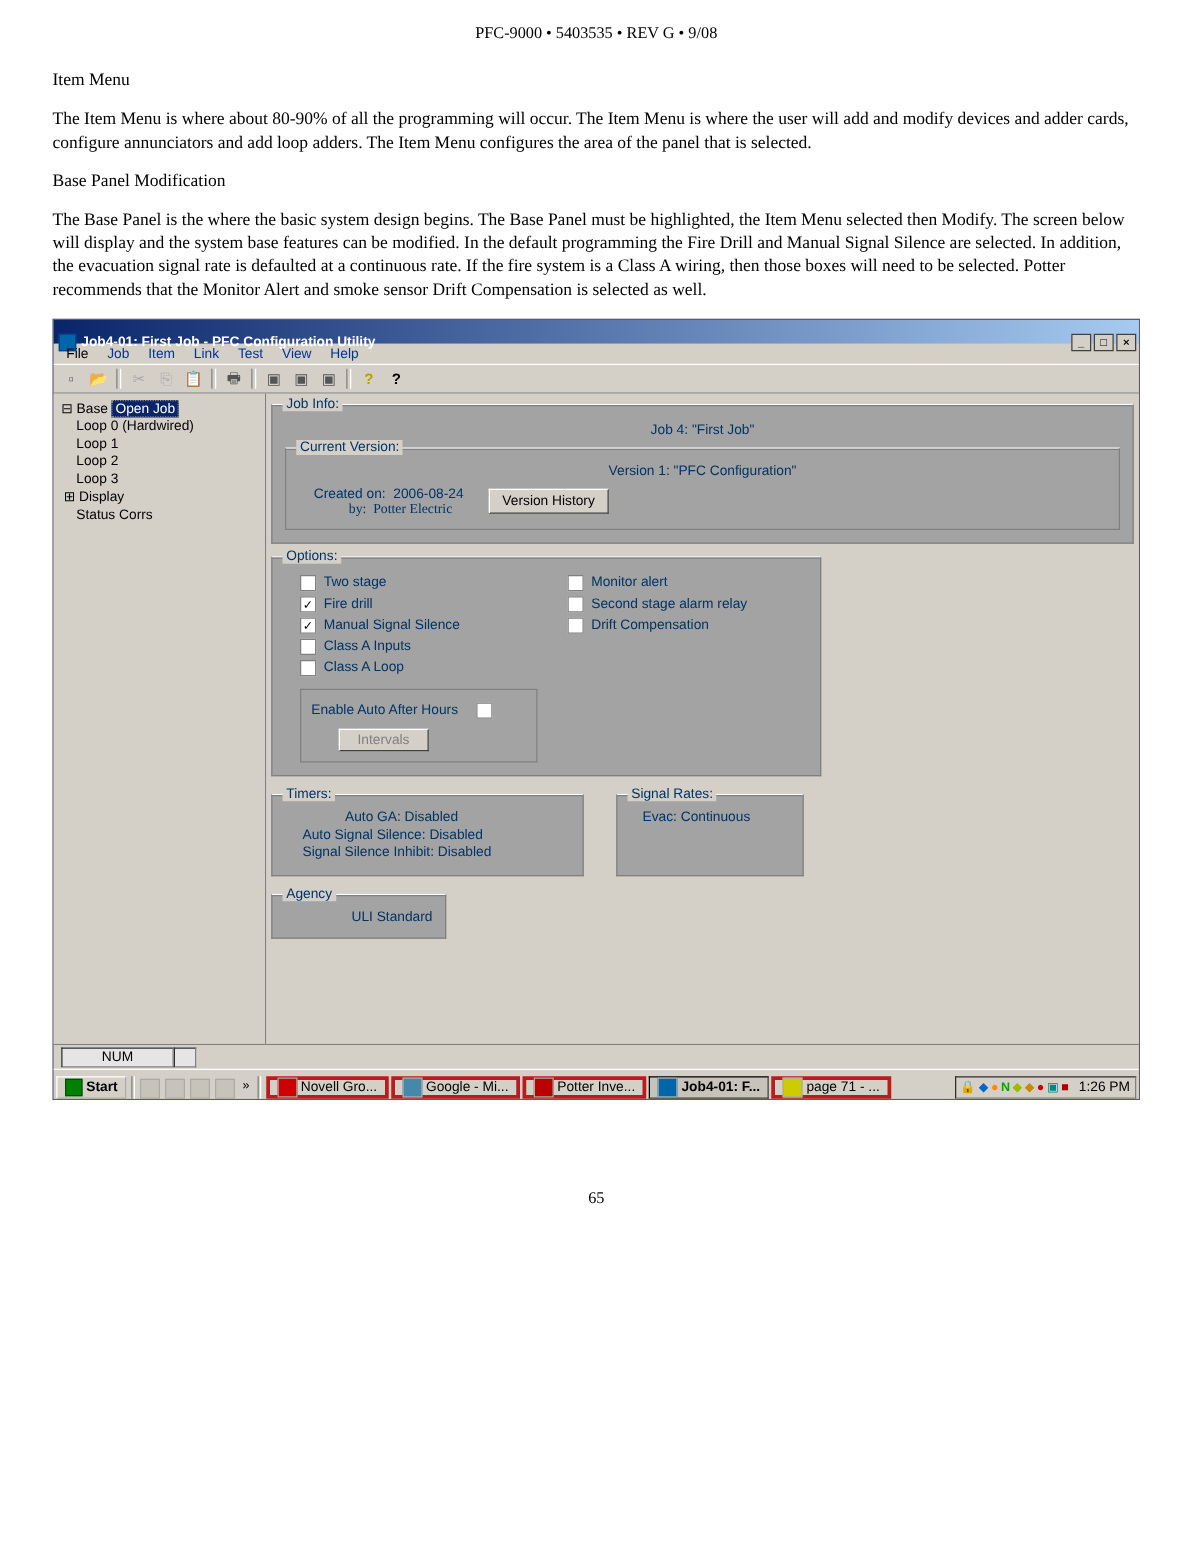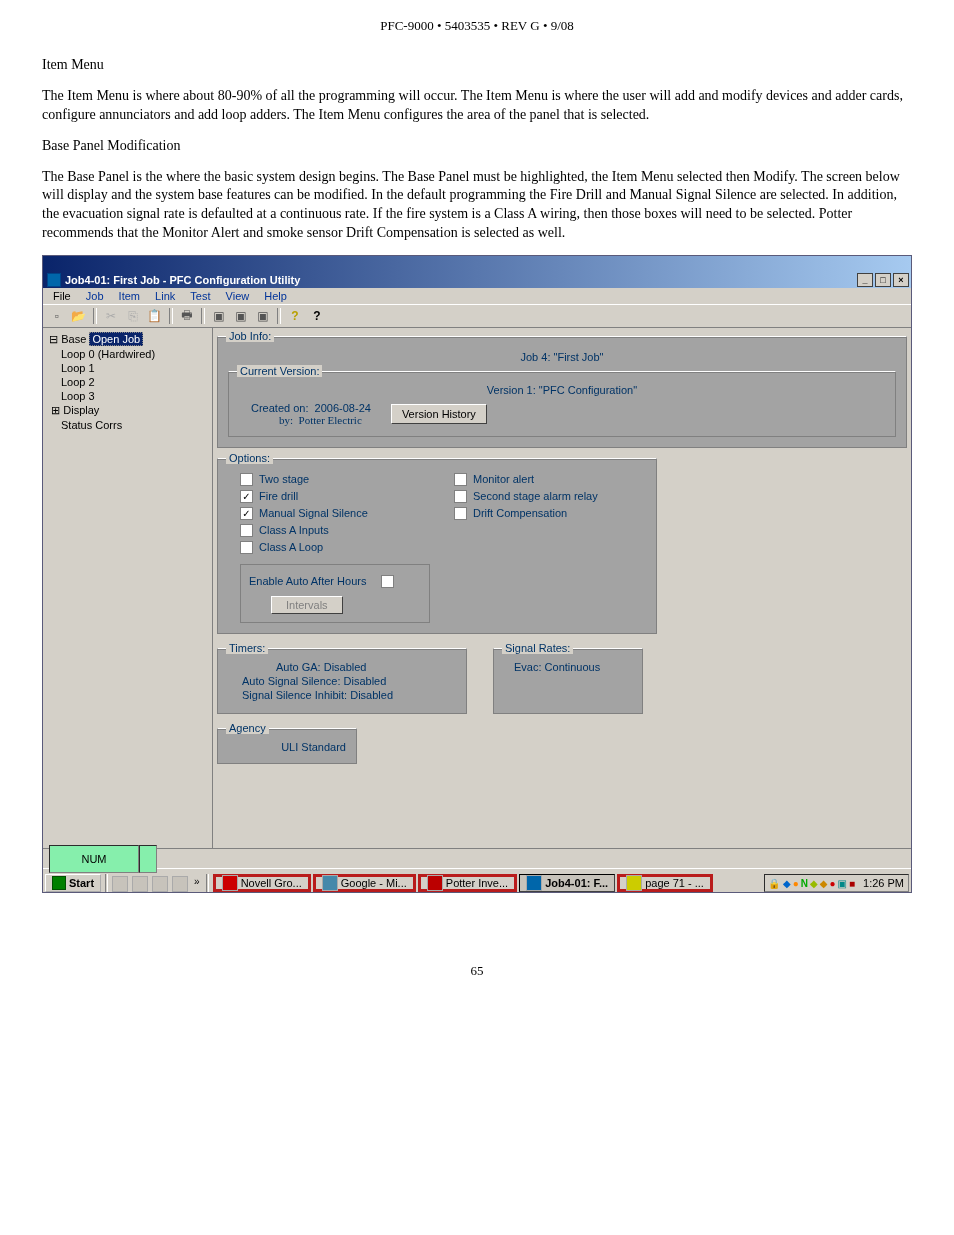--- a/index.html
+++ b/index.html
@@ -2,21 +2,21 @@
 <html><head>
 <meta charset="utf-8">
 <style>
 * { box-sizing: border-box; margin: 0; padding: 0; }
 body { font-family: "Times New Roman", serif; background: #fff; width: 954px; }
 .page-header { text-align: center; font-size: 13px; margin: 18px 0 22px; }
 .doc-body { padding: 0 42px 0 42px; font-size: 14px; line-height: 1.35; }
 .doc-body p { margin-bottom: 12px; }
 
 .app-window { font-family: "MS Sans Serif", Tahoma, Arial, sans-serif; font-size: 11px; border: 1px solid #5a5a7a; background: #d4d0c8; width: 870px; margin: 10px 0 0 42px; position: relative; }
-.titlebar { background: linear-gradient(to right, #0a246a, #a6caf0); color: #fff; height: 32px; display: flex; align-items: center; padding: 16px 2px 0 4px; font-weight: bold; font-size: 11px; }
+.titlebar { background: linear-gradient(to right, #0a246a, #a6caf0); color: #fff; height: 19px; display: flex; align-items: center; padding: 16px 2px 0 4px; font-weight: bold; font-size: 11px; }
 .titlebar .spacer { flex: 1; }
 .winbtns { display: flex; gap: 2px; }
 .winbtn { width: 16px; height: 14px; background: #d4d0c8; border: 1px solid #404040; font-size: 9px; text-align: center; line-height: 12px; font-family: Arial, sans-serif; color: #000; }
 
 .menubar { background: #d4d0c8; padding: 2px 4px; color: #003399; font-size: 11px; }
 .menubar span { padding: 0 6px; }
 .menubar .file { color: #000; }
 
 .toolbar { height: 24px; background: #d4d0c8; border-top: 1px solid #fff; border-bottom: 1px solid #808080; display: flex; align-items: center; gap: 2px; padding: 0 4px; }
 .tbtn { width: 20px; height: 18px; border: 1px solid #d4d0c8; display: flex; align-items:center; justify-content:center; font-size: 12px; color:#555; }
@@ -49,21 +49,21 @@
 
 .bottom-row { display:flex; gap: 26px; }
 .bottom-row .groupbox { flex: 0 0 auto; }
 .timers { width: 250px; color:#003366; }
 .timers .line { padding-left: 14px; padding-bottom:2px;}
 .sr { width: 150px; color:#003366;}
 .agency { width: 140px; color:#003366; }
 .agency .std { padding-left: 8px; text-align: right;}
 
 .statusbar { height: 20px; border-top: 1px solid #808080; background:#d4d0c8; display:flex; align-items:center; padding: 0 6px; font-size:11px; }
-.status-cell { border:1px inset #808080; padding: 1px 6px; height:28px; display:flex; align-items:center; background:#86efac; }
+.status-cell { border:1px inset #808080; padding: 1px 6px; height:16px; display:flex; align-items:center; background:#e5e5e5; }
 .taskbar { height: 24px; background:#d4d0c8; border-top:1px solid #fff; display:flex; align-items:flex-end; padding:0 2px; gap:2px; font-size:11px; }
 .task-start { font-weight:bold; border:1px outset #fff; background:#d4d0c8; padding:1px 6px; display:flex; align-items:center; gap:3px;}
 .task-tray { display:flex; gap:4px; }
 .task-ico { width:16px; height:16px; background:#c7c3bb; border:1px solid #aaa;}
 .task-sep { width:3px; height:18px; border-left:1px solid #808080; border-right:1px solid #fff; margin:0 2px;}
 .task-btn { border:3px solid #b91c1c; background:#d4d0c8; padding:1px 6px; height:18px; display:flex; align-items:center; gap:3px;}
 .task-btn.active { border:1px inset #404040; background:#c7c3bb;}
 .sys-tray { margin-left:auto; border:1px inset #808080; padding:1px 4px; height:18px; display:flex; align-items:center; gap:2px; font-size:10px;}
 .tray-clock { margin-left:6px; font-size:11px;}
 .page-num { text-align:center; font-size:13px; margin-top: 70px; padding-bottom: 20px; font-family: "Times New Roman", serif;}

